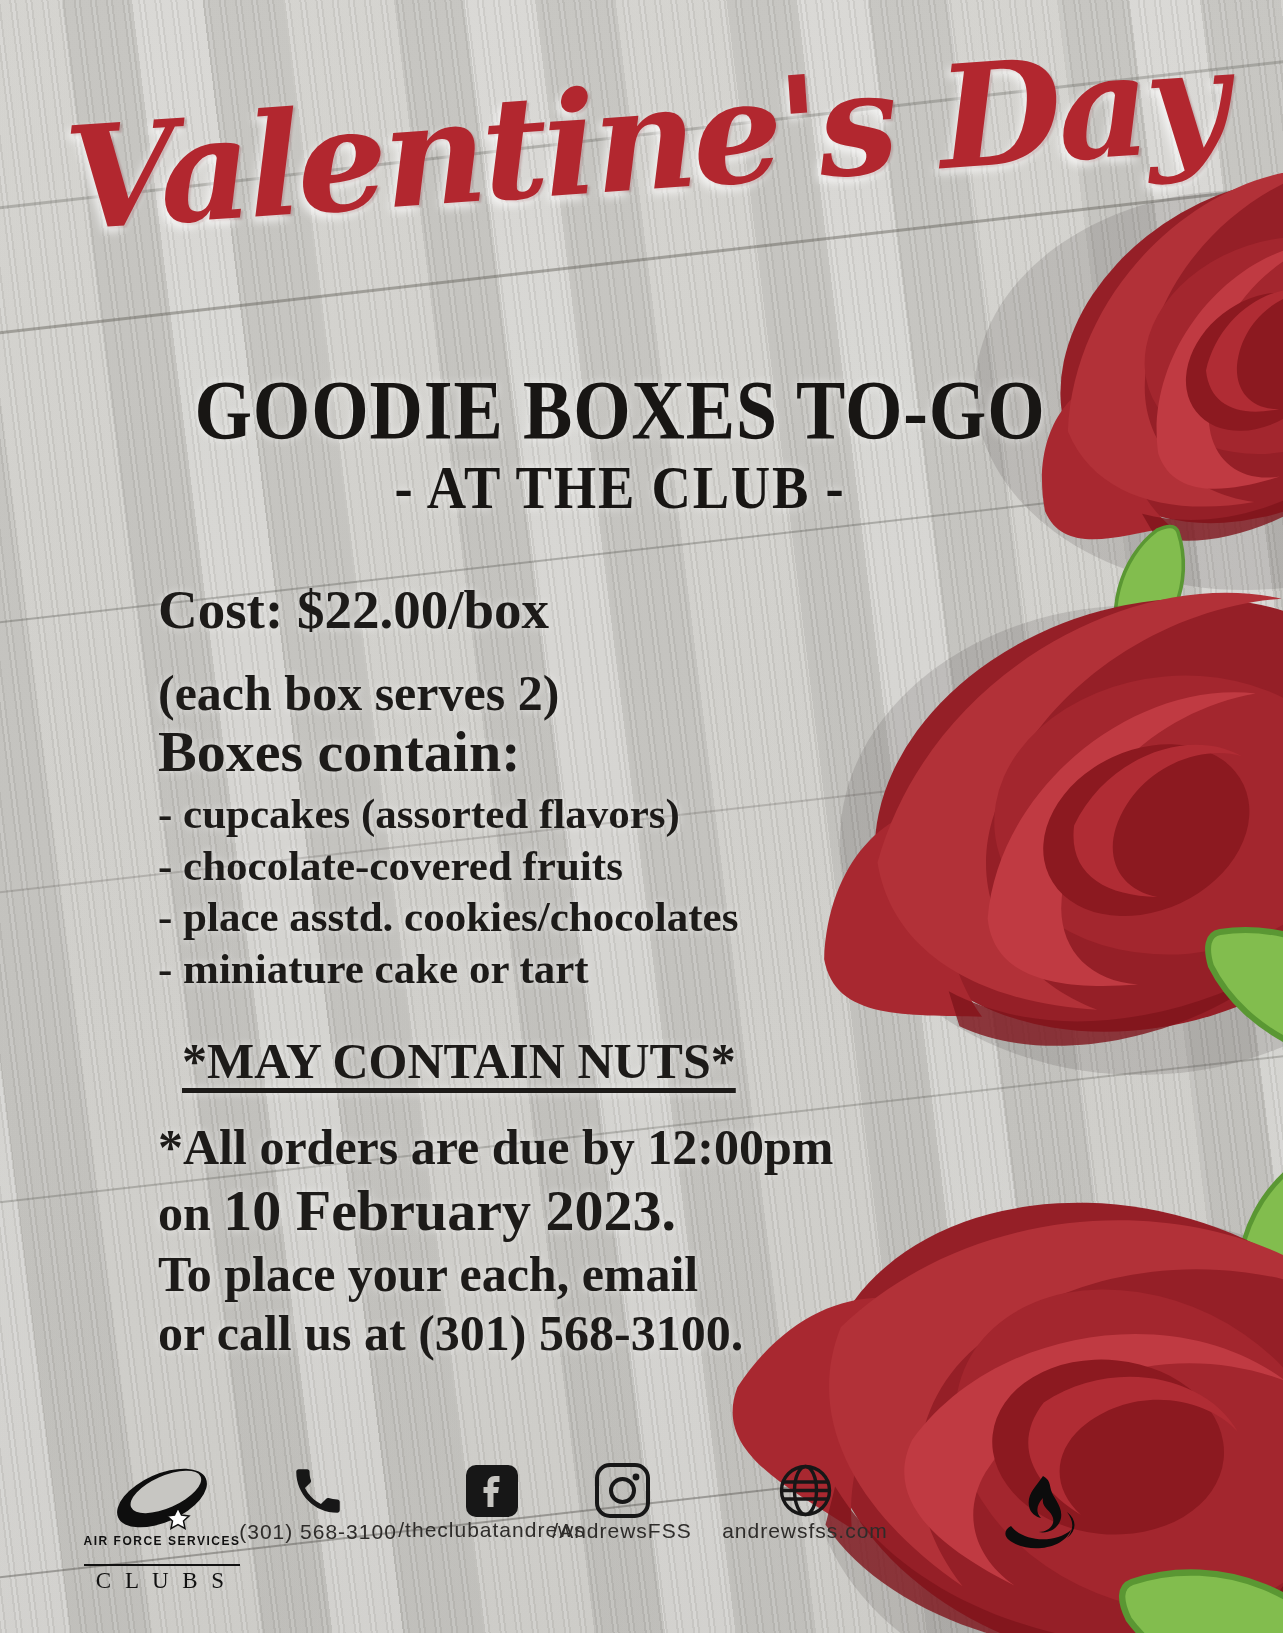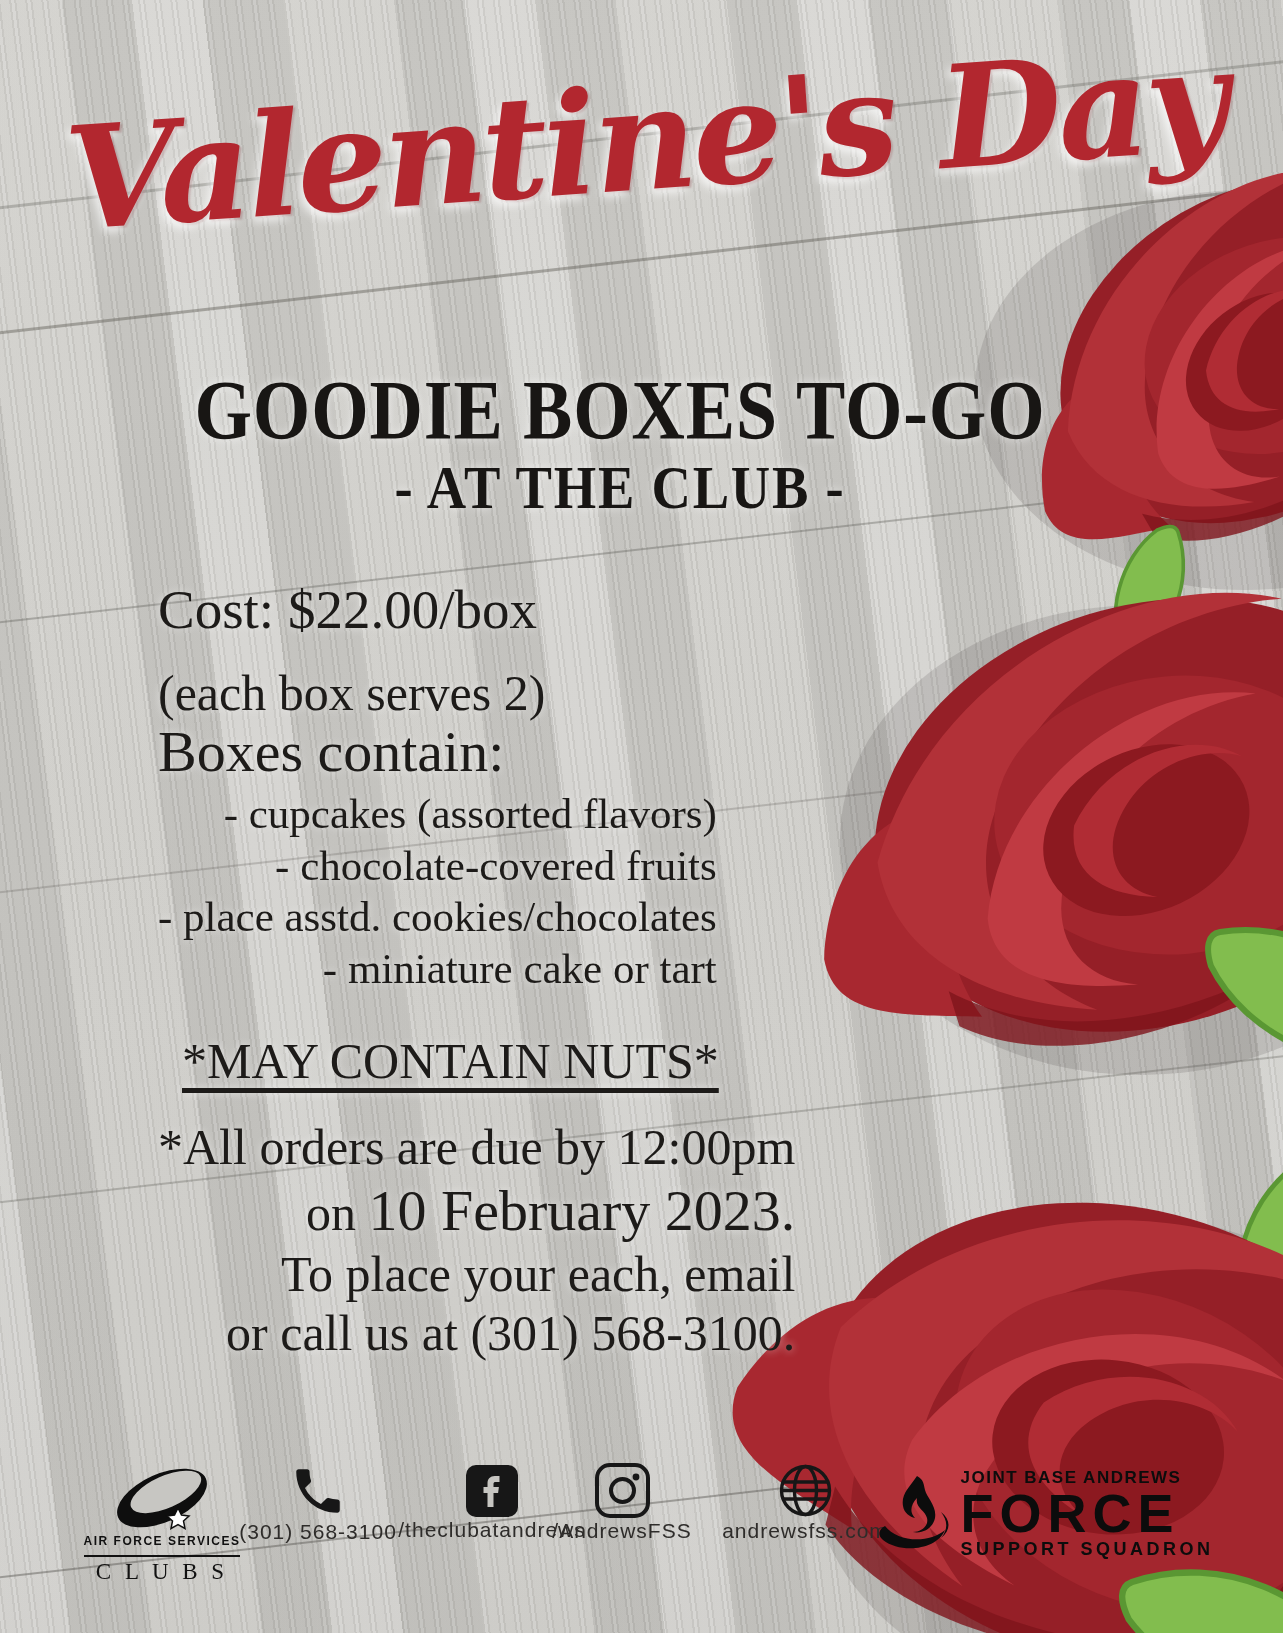--- a/index.html
+++ b/index.html
@@ -28,41 +28,41 @@
     font-weight:bold; font-size:84px; color:#181614; letter-spacing:1px;
     transform:scaleX(0.88); transform-origin:620px 0;
     text-shadow:0 0 10px rgba(255,255,255,0.65);
   }
   .headline2 {
     position:absolute; left:0; top:452px; width:1240px; text-align:center;
     font-weight:bold; font-size:62px; color:#181614; letter-spacing:2px;
     transform:scaleX(0.88); transform-origin:620px 0;
     text-shadow:0 0 10px rgba(255,255,255,0.65);
   }
-  .body-text { color:#1d1b19; font-weight:normal; text-shadow:0 0 9px rgba(255,255,255,0.6);text-align:right; }
+  .body-text { color:#1d1b19; font-weight:bold; text-shadow:0 0 9px rgba(255,255,255,0.6); }
   .cost    { position:absolute; left:158px; top:578px; font-size:55px; }
   .serves  { position:absolute; left:158px; top:640px; font-size:50px;margin-top:24px; }
   .contain-head { position:absolute; left:158px; top:718px; font-size:58px; }
   .box-list { position:absolute; left:158px; top:788px; font-size:43px; line-height:1.2; list-style:none; }
   .allergy {
     position:absolute; left:182px; top:1032px; font-size:50px;
     text-decoration:underline; text-decoration-thickness:5px; text-underline-offset:10px;
   }
   .ordering { position:absolute; left:158px; top:1118px; font-size:50px; line-height:1.18; }
   .ordering .date { font-size:58px; }
   .footer { position:absolute; left:0; top:1450px; width:1283px; height:180px; }
   .fitem { position:absolute; display:flex; flex-direction:column; align-items:center; }
   .flabel {
     font-family:"Liberation Sans", sans-serif; font-size:21px; color:#2e2c2a;
     letter-spacing:1px; margin-top:0; white-space:nowrap;
   }
   .icon { display:flex; align-items:flex-end; justify-content:center; }
   .clubs-top {
     font-family:"Liberation Sans", sans-serif; font-size:12px; font-weight:bold; color:#111;
-    letter-spacing:1.5px; border-bottom:2px solid #111; padding-bottom:7px; white-space:nowrap;
+    letter-spacing:1.5px; border-bottom:2px solid #111; padding-bottom:16px; white-space:nowrap;
   }
   .clubs-bottom {
     font-family:"Liberation Serif", serif; font-size:23px; color:#111; letter-spacing:4px;
     margin-top:2px; white-space:nowrap;
   }
   .force-block { display:flex; align-items:center; }
   .force-text { display:flex; flex-direction:column; align-items:flex-start; color:#0c0c0c; font-family:"Liberation Sans", sans-serif; }
   .force-top { font-size:17px; font-weight:bold; letter-spacing:1.5px; white-space:nowrap; }
   .force-mid { font-size:54px; font-weight:900; letter-spacing:6px; line-height:0.95; white-space:nowrap; }
   .force-bottom { font-size:18px; font-weight:bold; letter-spacing:3.5px; white-space:nowrap; }
@@ -198,22 +198,17 @@
 
     <div class="fitem" style="left:872px; top:18px; width:340px;">
       <div class="force-block">
         <span class="icon">
           <svg width="84" height="92" viewBox="0 0 84 92" style="margin-right:6px;">
             <path fill="#0c0c0c" d="M46 8 C38 20 30 26 32 38 C33 45 39 49 44 50 C38 44 40 36 46 30 C44 40 54 42 56 50 C58 58 50 64 42 64 C52 66 62 60 64 50 C66 38 56 30 54 22 C52.5 16 53 12 46 8 Z"></path>
             <path d="M14 58 C26 74 58 76 74 62 C66 82 30 86 12 72 C6 67 8 61 14 58 Z" fill="#0c0c0c"></path>
             <path d="M70 44 C80 52 80 62 70 70 C78 60 76 52 70 44 Z" fill="#0c0c0c"></path>
           </svg>
         </span>
-        <div class="force-text">
-          <div class="force-top">JOINT BASE ANDREWS</div>
-          <div class="force-mid">FORCE</div>
-          <div class="force-bottom">SUPPORT SQUADRON</div>
-        </div>
       </div>
     </div>
 
   </div>
 </div>
 
 </body></html>

